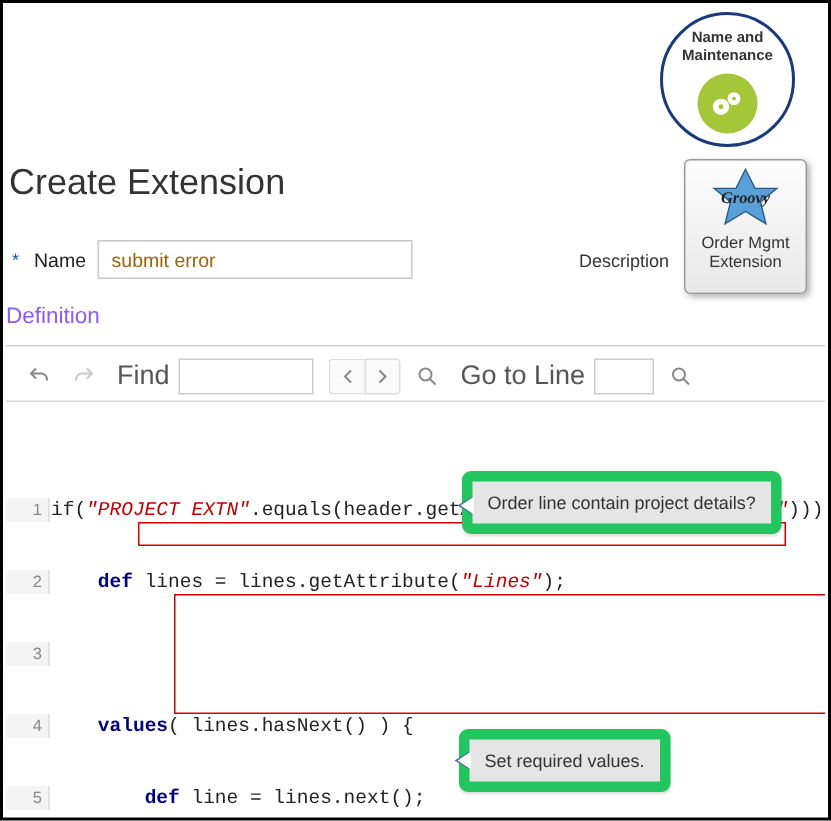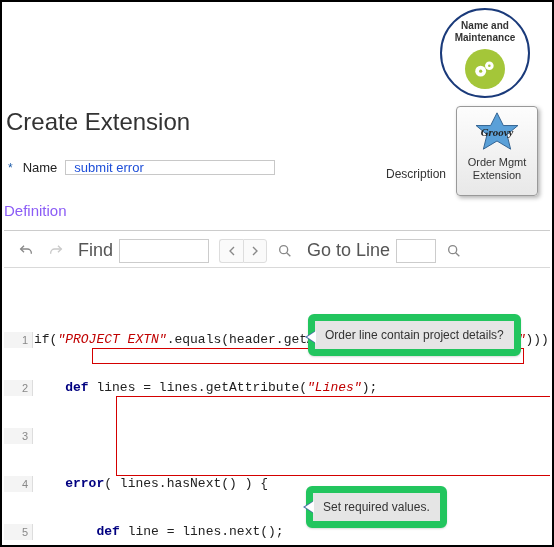--- a/index.html
+++ b/index.html
@@ -63,25 +63,25 @@
   
   .name-row {
     position: absolute;
     left: 6px; top: 158px; right: 100px;
     display: flex; align-items: center; gap: 8px;
   }
   .req { color: #1a5aa8; font-size: 12px; margin-right: 2px; }
   .lbl { font-size: 13px; color: #222; }
   .name-input {
     flex: 1 1 auto;
-    height: 15px;
+    height: 26px;
     border: 1px solid #c8c8c8;
     padding: 0 8px;
     font-size: 13px;
-    color: #1d4ed8;
+    color: #a16207;
     max-width: 210px;
     background: #fff;
   }
   .desc-lbl {
     position: absolute;
     right: 106px; top: 165px;
     font-size: 12px; color: #333;
   }
   
   .def-heading {
@@ -287,21 +287,21 @@
         <line x1="20" y1="20" x2="14.5" y2="14.5"></line>
       </svg>
     </div>
 </div>
 
 <div class="code-area">
   <ol>
     <li><span class="pln">if(</span><span class="str">"PROJECT EXTN"</span><span class="pln">.equals(header.getAttribute(</span><span class="str">"CustomerPONumber"</span><span class="pln">))){</span></li>
     <li><span class="pln">    </span><span class="kw">def</span><span class="pln"> lines = lines.getAttribute(</span><span class="str">"Lines"</span><span class="pln">);</span></li>
     <li><span class="pln"></span></li>
-    <li><span class="pln">    </span><span class="kw">error</span><span class="pln">( lines.hasNext() ) {</span></li>
+    <li><span class="pln">    </span><span class="kw">values</span><span class="pln">( lines.hasNext() ) {</span></li>
     <li><span class="pln">        </span><span class="kw">def</span><span class="pln"> line = lines.next();</span></li>
     
     
     
     
     
     
     
     
     

